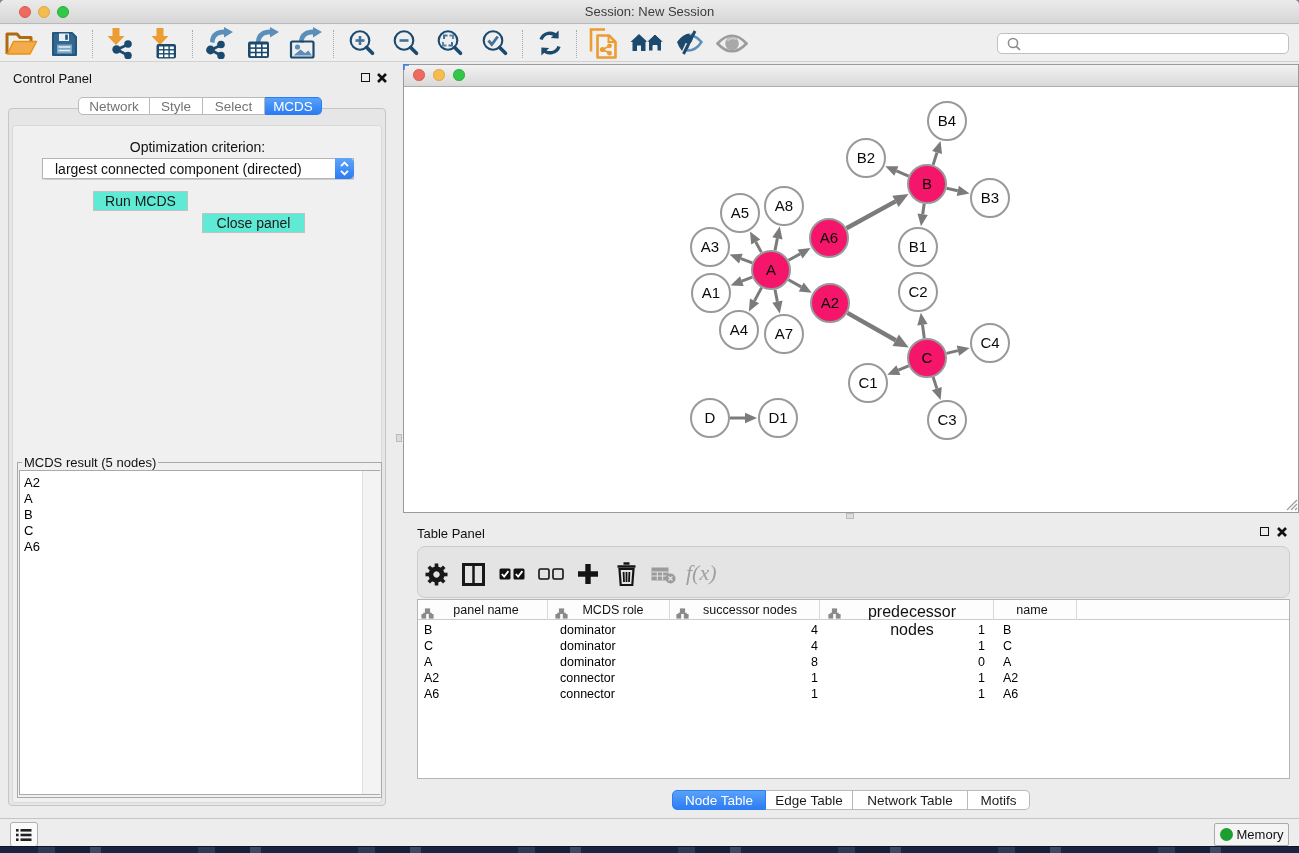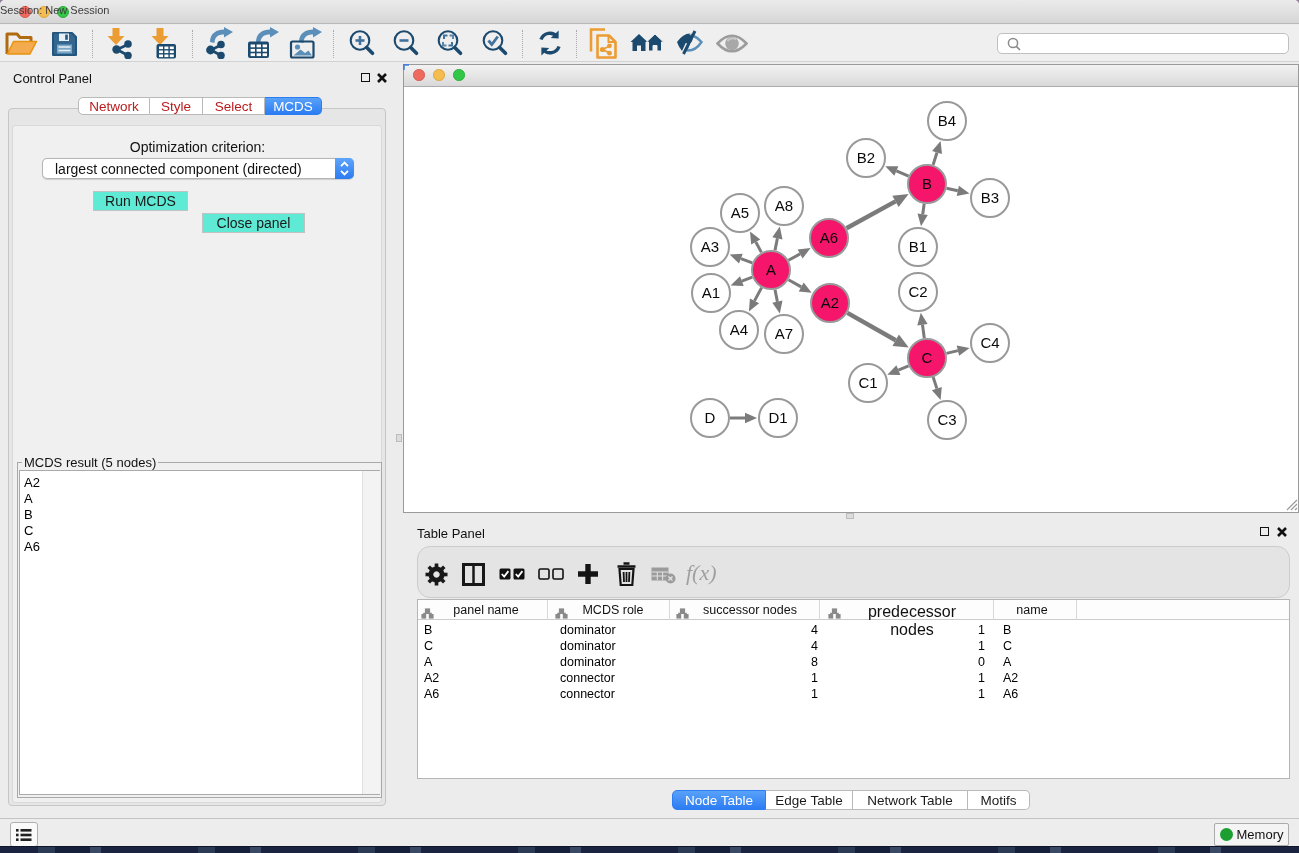--- a/index.html
+++ b/index.html
@@ -3,43 +3,43 @@
 <style>
 * { margin:0; padding:0; box-sizing:border-box; }
 html,body { width:1299px; height:853px; overflow:hidden; }
 body { font-family:"Liberation Sans", sans-serif; background:#8d7f96; position:relative; }
 .abs { position:absolute; }
 #app { position:absolute; left:0; top:0; width:1299px; height:847px; background:#ececec; border-radius:5px 5px 0 0; }
 
 #titlebar { position:absolute; left:0; top:0; width:1299px; height:24px; border-radius:5px 5px 0 0;
   background:linear-gradient(#ebebeb,#d6d6d6); border-bottom:1px solid #b8b8b8; }
 .tl { position:absolute; top:6px; width:12px; height:12px; border-radius:50%; }
-#titlebar .t { position:absolute; top:4px; width:100%; text-align:left; font-size:11px; color:#3c3c3c; }
+#titlebar .t { position:absolute; top:4px; width:100%; text-align:center; font-size:13px; color:#3c3c3c; }
 
 #toolbar { position:absolute; left:0; top:25px; width:1299px; height:37px; background:#efefef; border-bottom:1px solid #d2d2d2; }
 .sep { position:absolute; top:5px; height:28px; width:0; border-left:1px dotted #a9a9a9; }
 .ticon { position:absolute; top:4px; }
 #searchbox { position:absolute; left:997px; top:8px; width:292px; height:21px; background:#fff; border:1px solid #c0c0c0; border-radius:5px; }
 
 #cp-title { position:absolute; left:13px; top:71px; font-size:13px; color:#111; }
 #cp-outer { position:absolute; left:8px; top:108px; width:378px; height:698px; background:#e6e6e6; border:1px solid #c6c6c6; border-radius:4px; }
 #cp-inner { position:absolute; left:3px; top:16px; width:370px; height:678px; background:#f0f0f0; border:1px solid #d9d9d9; border-radius:3px; }
 #cp-tabs { position:absolute; left:78px; top:97px; height:18px; display:flex; z-index:5; }
-.tab { height:18px; background:#fff; border:1px solid #b9b9b9; border-left:none; font-size:13.5px; color:#b91c1c; text-align:center; line-height:17px; }
+.tab { height:18px; background:#fff; border:1px solid #b9b9b9; border-left:none; font-size:13.5px; color:#737373; text-align:center; line-height:17px; }
 .tab.first { border-left:1px solid #b9b9b9; border-radius:5px 0 0 5px; }
 .tab.last { border-radius:0 5px 5px 0; }
 .tab.sel { background:linear-gradient(#59a2f9,#2c7cf3); border-color:#2c7cf3; color:#fff; }
 .btn { position:absolute; background:#5eead4; border:1px solid #c2c2c2; border-radius:0; font-size:14px; color:#1a1a1a; text-align:center; }
 
 #netwin { position:absolute; left:403px; top:64px; width:896px; height:449px; border:1px solid #9a9a9a; background:#fff; }
 #nw-title { position:absolute; left:0; top:0; width:100%; height:22px; background:linear-gradient(#f2f2f2,#d9d9d9); border-bottom:1px solid #acacac; }
 #nw-title .t { position:absolute; top:3px; width:100%; text-align:center; font-size:13px; color:#2e2e2e; }
 
 #tp-title { position:absolute; left:417px; top:526px; font-size:13px; color:#111; }
-#tp-toolbar { position:absolute; left:417px; top:546px; width:873px; height:52px; background:#e4e4e4; border:1px solid #cccccc; border-radius:13px;padding-left:37px; }
+#tp-toolbar { position:absolute; left:417px; top:546px; width:873px; height:52px; background:#e4e4e4; border:1px solid #cccccc; border-radius:8px;padding-left:37px; }
 #tp-table { position:absolute; left:417px; top:599px; width:873px; height:180px; background:#fff; border:1px solid #b5b5b5; }
 .hdrcell { position:absolute; top:0; height:20px; border-right:1px solid #d8d8d8; font-size:12.5px; color:#111; }
 .cell { position:absolute; font-size:12.5px; color:#000; height:16px; line-height:16px; }
 #tp-tabs { position:absolute; left:672px; top:790px; height:20px; display:flex; z-index:5; }
 .tab2 { height:20px; background:#fff; border:1px solid #b9b9b9; border-left:none; font-size:13.5px; color:#1a1a1a; text-align:center; line-height:19px; }
 
 #statusbar { position:absolute; left:0; top:818px; width:1299px; height:28px; background:#ededed; border-top:1px solid #c4c4c4; }
 #desktop { position:absolute; left:0; top:846px; width:1299px; height:7px; background:repeating-linear-gradient(90deg,#1a2440 0 38px,#2b3a55 38px 55px,#16203a 55px 90px,#3a4a66 90px 101px,#1a2440 101px 160px); border-top:1px solid #0d1526; }
 </style></head>
 <body>
@@ -197,21 +197,21 @@
 <div id="cp-outer">
     <div id="cp-inner"></div>
   </div>
 <div id="cp-tabs">
   <div class="tab first" style="width:72px;">Network</div>
   <div class="tab" style="width:53px;">Style</div>
   <div class="tab" style="width:62px;">Select</div>
   <div class="tab last sel" style="width:57px;">MCDS</div>
 </div>
 <div class="abs" style="left:0;top:139px;width:395px;text-align:center;font-size:14px;color:#111;">Optimization criterion:</div>
-<div class="abs" id="dropdown" style="left:42px;top:158px;width:312px;height:21px;background:#fff;border:1px solid #b5b5b5;border-radius:5px;box-shadow:0 0.5px 1px rgba(0,0,0,0.15);">
+<div class="abs" id="dropdown" style="left:42px;top:158px;width:312px;height:21px;background:#fff;border:1px solid #b5b5b5;border-radius:0;box-shadow:0 0.5px 1px rgba(0,0,0,0.15);">
   <div class="abs" style="left:12px;top:2px;font-size:14px;color:#111;">largest connected component (directed)</div>
   <div class="abs" id="stepper" style="right:-1px;top:-1px;width:19px;height:21px;background:linear-gradient(#5ea5fa,#2d7bf2);border-radius:0 5px 5px 0;">
     <svg width="19" height="21" viewBox="0 0 19 21">
         <path d="M6 8.2 L9.5 4.6 L13 8.2" stroke="#fff" stroke-width="1.8" fill="none"></path>
         <path d="M6 12.8 L9.5 16.4 L13 12.8" stroke="#fff" stroke-width="1.8" fill="none"></path>
       </svg>
   </div>
 </div>
 <div class="btn" style="left:93px;top:191px;width:95px;height:20px;line-height:19px;">Run MCDS</div>
 <div class="btn" style="left:202px;top:191px;width:103px;height:20px;line-height:19px;margin-top:22px;">Close panel</div>

